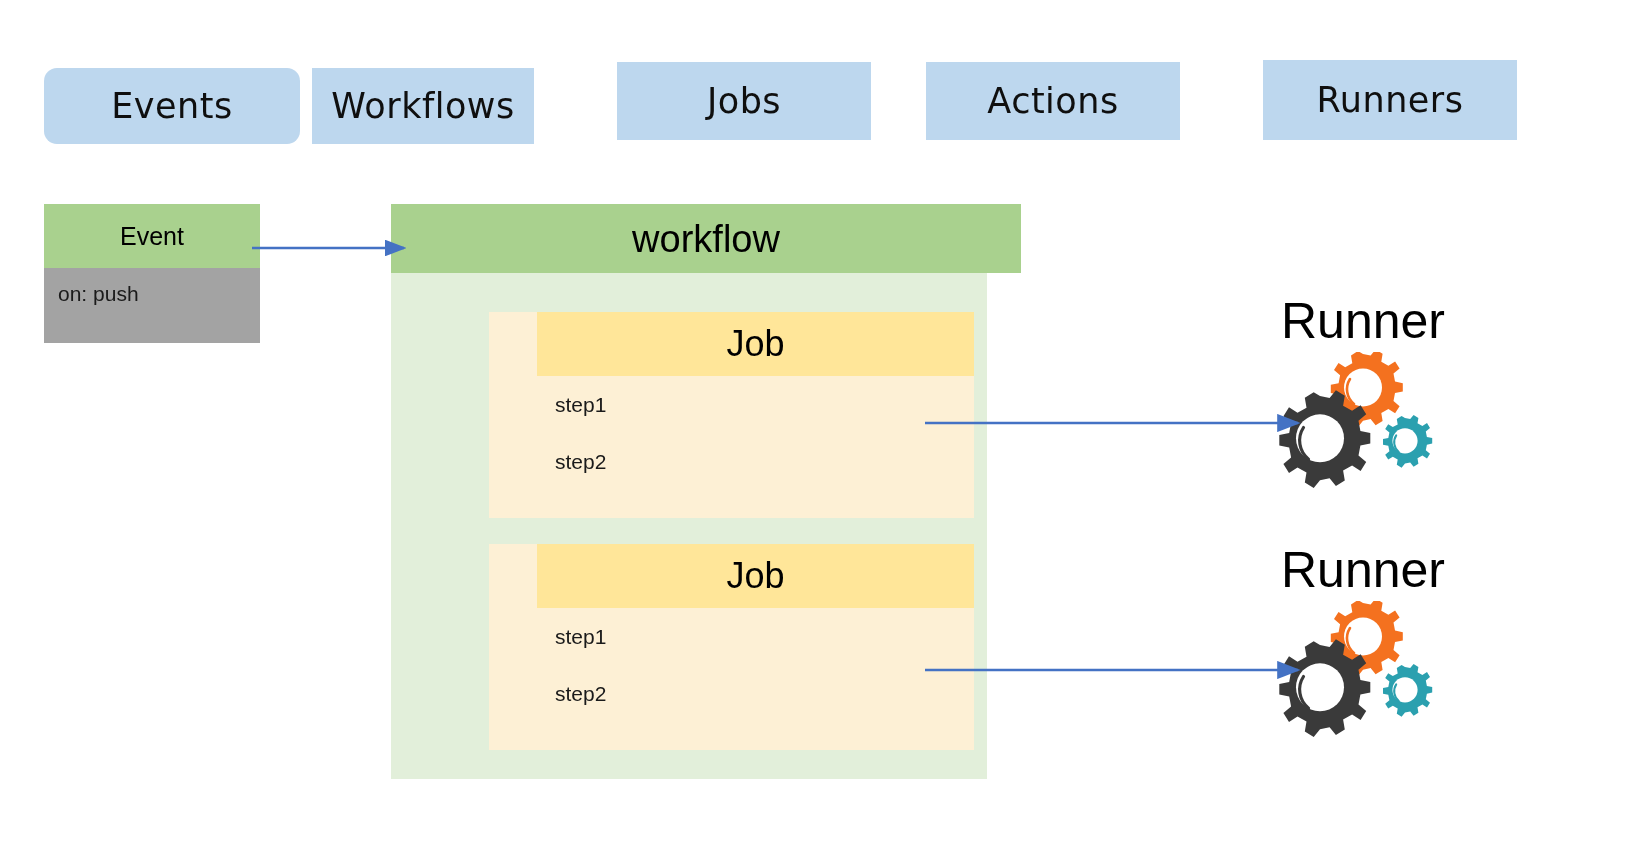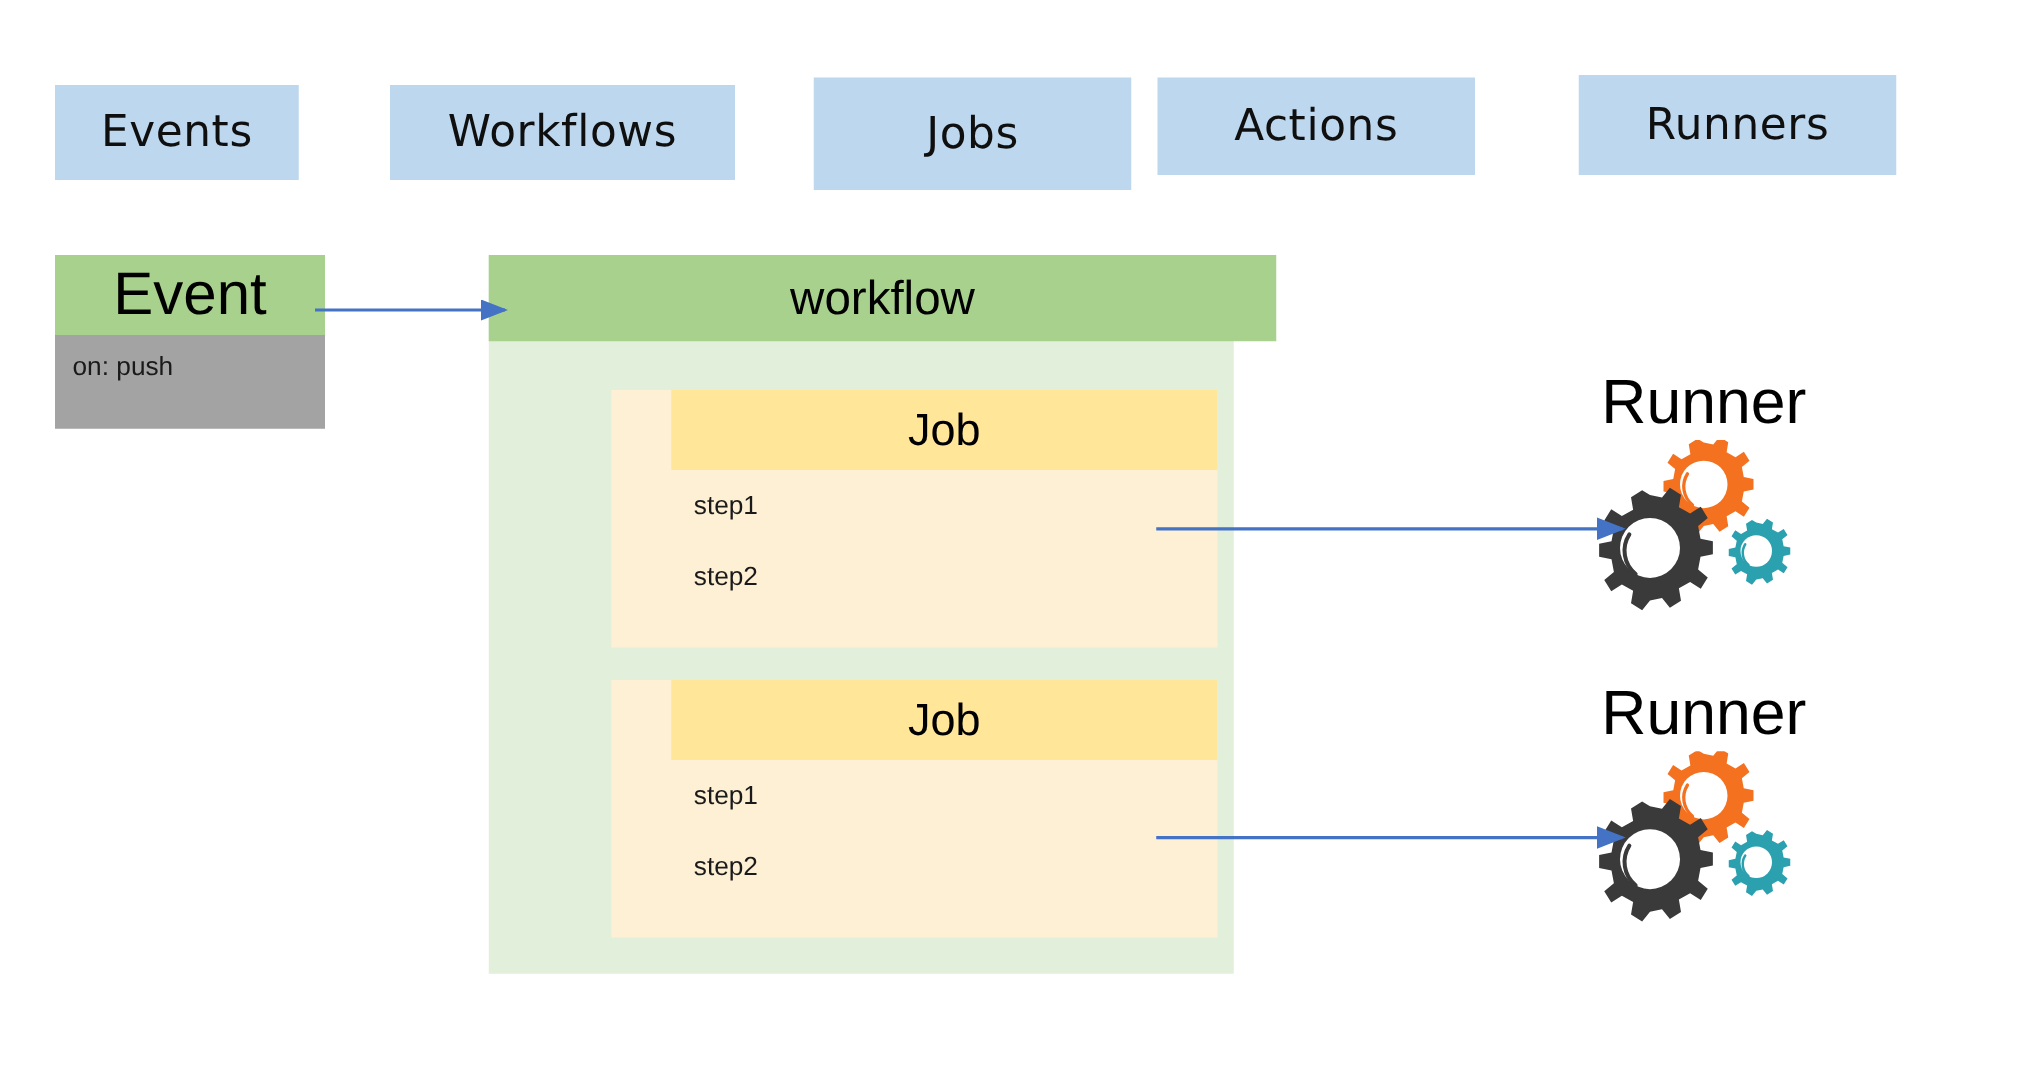--- a/index.html
+++ b/index.html
@@ -30,40 +30,40 @@
     display: flex;
     align-items: center;
     justify-content: center;
     font-family: "DejaVu Sans", sans-serif;
     font-size: 35px;
     font-weight: 400;
     letter-spacing: 0.5px;
     color: #0f0f0f;
     line-height: 1;
   }
-  .tab-events    { left: 44px;   top: 68px;  width: 195px; height: 76px; }
-  .tab-workflows { left: 312px;  top: 68px;  width: 276px; height: 76px; }
-  .tab-jobs      { left: 651px;  top: 62px;  width: 254px; height: 90px; }
+  .tab-events    { left: 44px;   top: 68px;  width: 256px; height: 76px; border-radius: 13px; }
+  .tab-workflows { left: 312px;  top: 68px;  width: 222px; height: 76px; }
+  .tab-jobs      { left: 617px;  top: 62px;  width: 254px; height: 78px; }
   .tab-actions   { left: 926px;  top: 62px;  width: 254px; height: 78px; }
   .tab-runners   { left: 1263px; top: 60px;  width: 254px; height: 80px; }
 
   
   .event-card {
     position: absolute;
     left: 44px; top: 204px;
     width: 216px; height: 139px;
   }
   .event-header {
     width: 100%;
     height: 64px;
     background: #A9D18E;
     display: flex;
     align-items: center;
     justify-content: center;
-    font-size: 48px;
+    font-size: 25px;
     color: #000;
     line-height: 1;
   }
   .event-body {
     width: 100%;
     height: 75px;
     background: #a3a3a3;
     display: flex;
     align-items: flex-start;
     padding-top: 14px;

